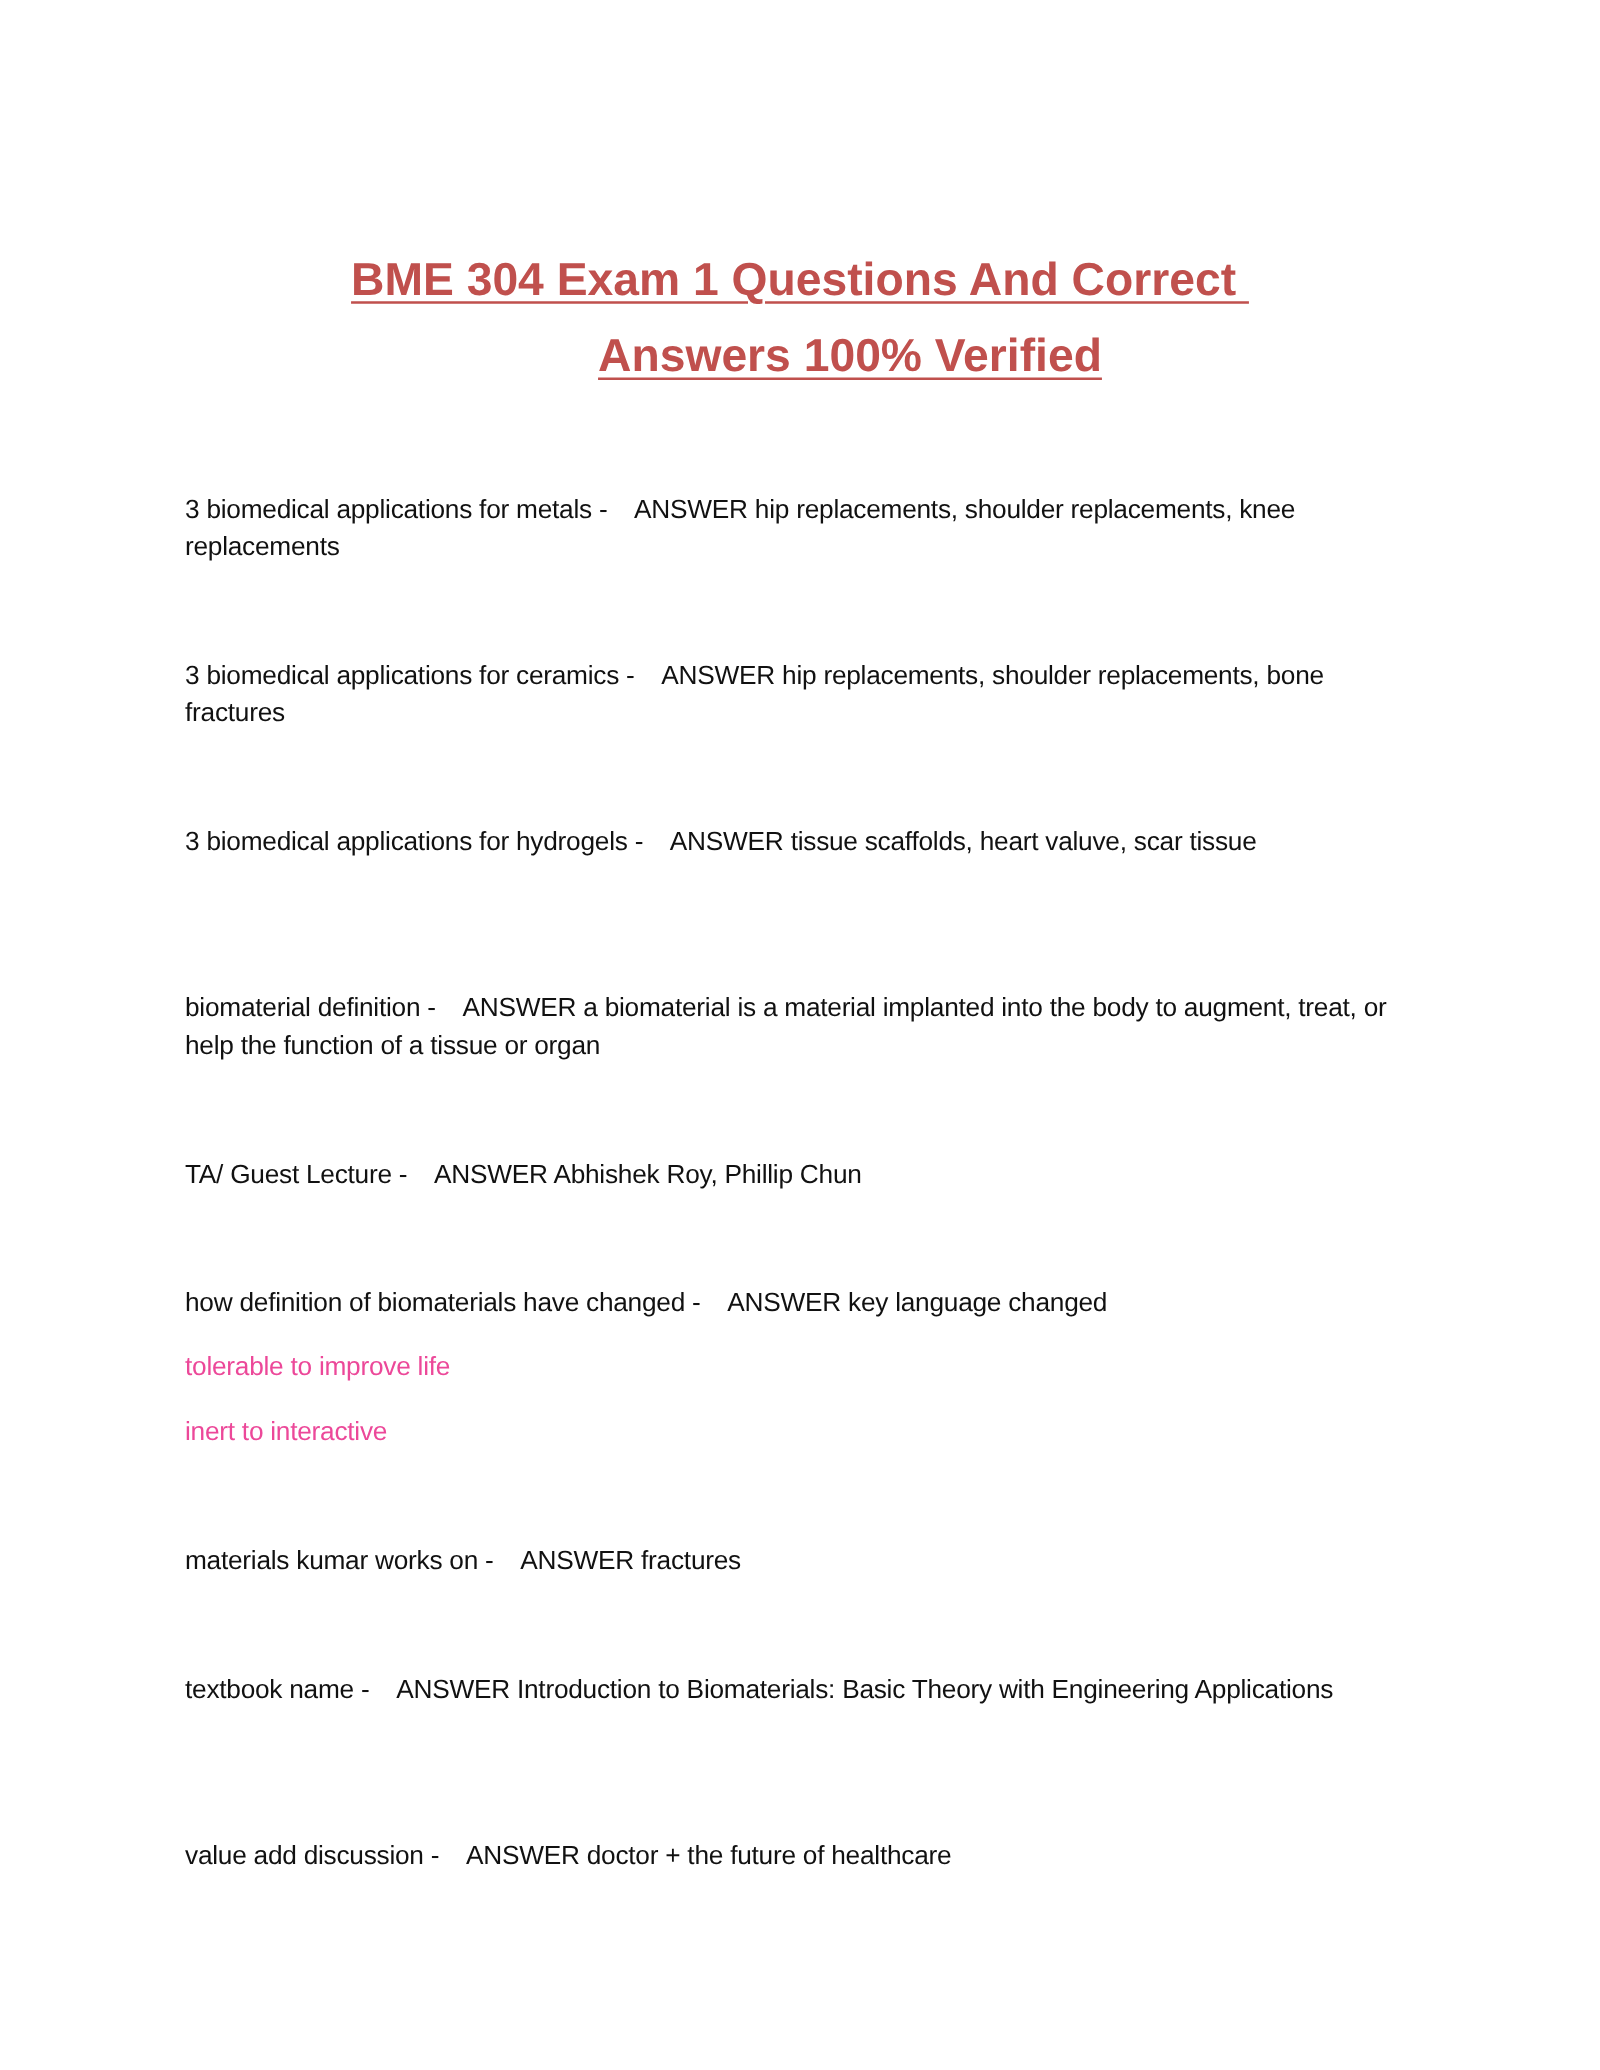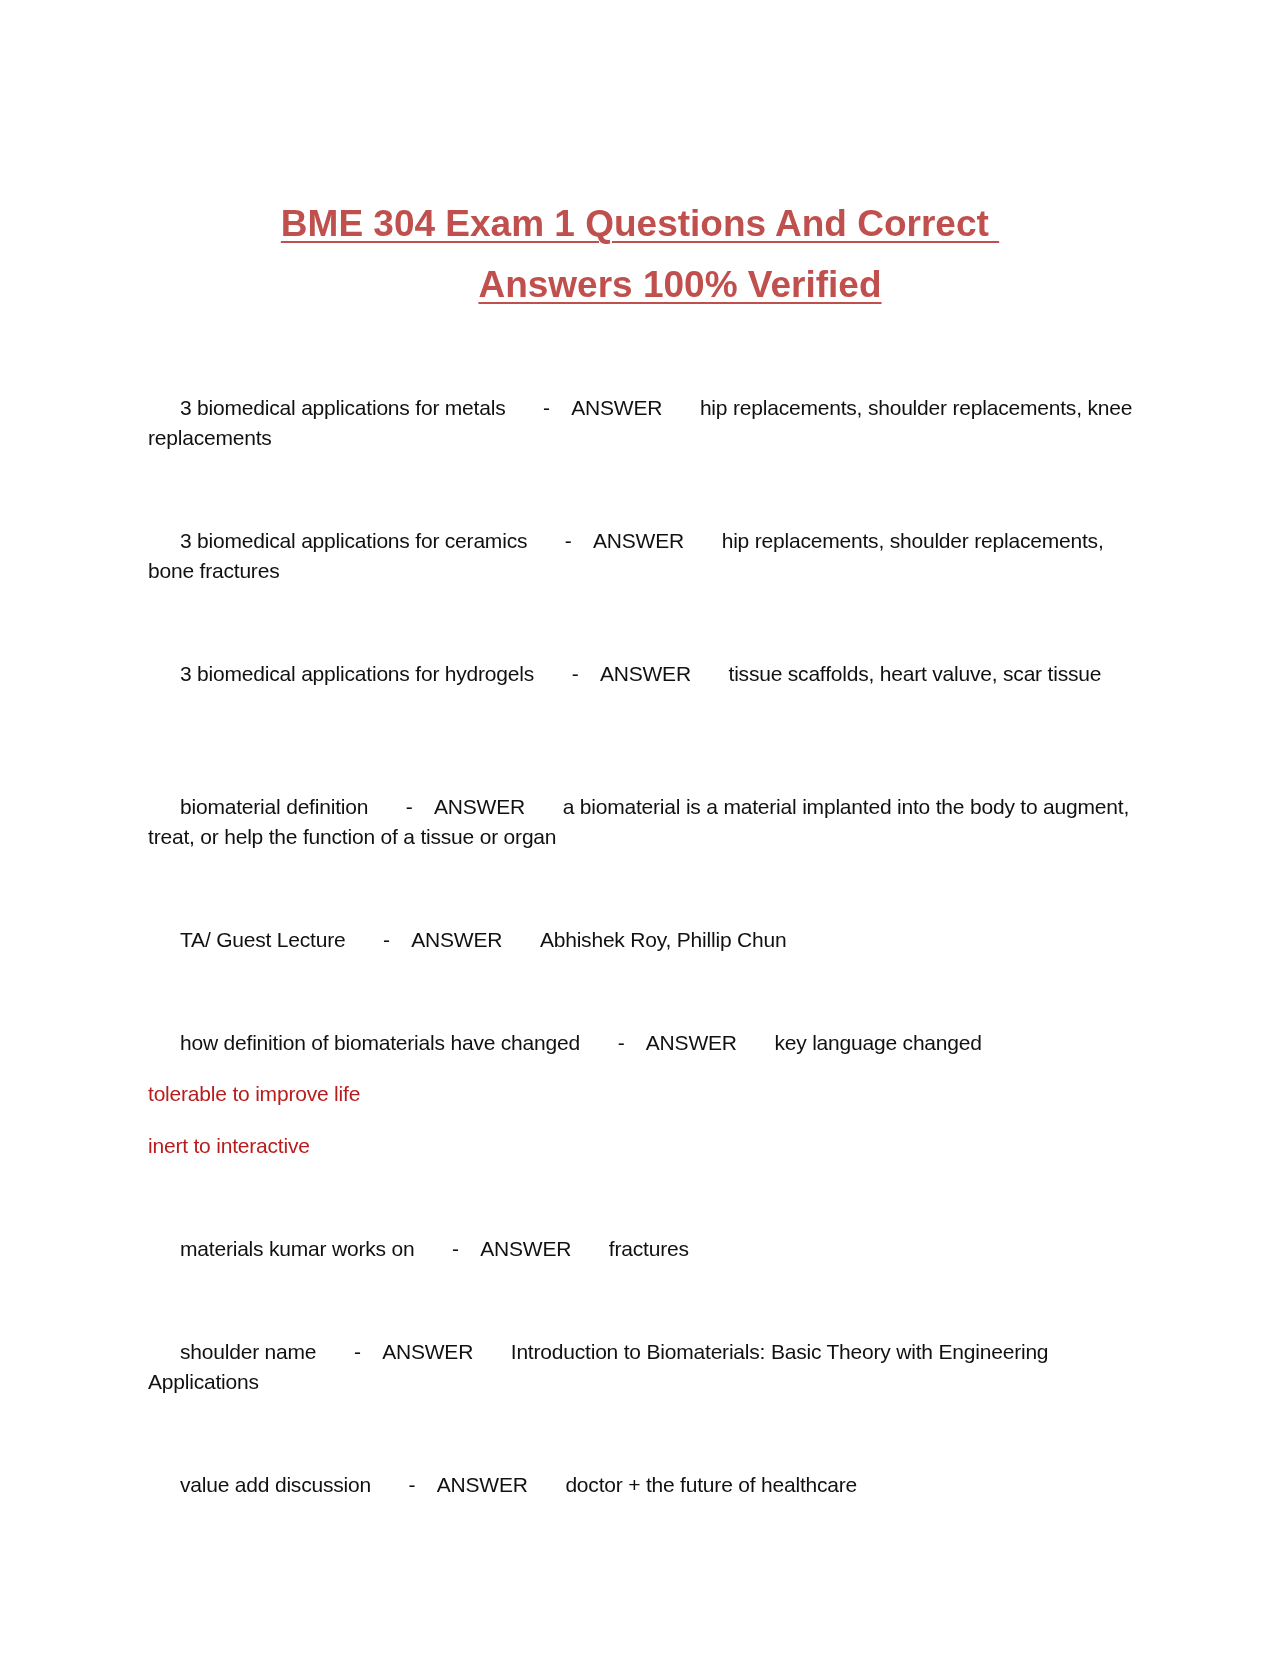--- a/index.html
+++ b/index.html
@@ -12,25 +12,25 @@
       text-decoration-thickness: 2px; text-underline-offset: 5px;
       white-space: pre;
     }
     .t1 { top: 203px; }
     .t2 { top: 264px; margin-left: 40px; }
     .qa {
       position: absolute; left: 148px; width: 990px;
       font-family: "Liberation Sans", sans-serif; font-size: 21px;
       color: #111111; line-height: 30px; letter-spacing: -0.2px;
     }
-    .q, .a { white-space: pre-wrap; margin-left: 32px; }
+    .q, .a { white-space: pre-wrap; }
     .extra {
       position: absolute; left: 148px;
       font-family: "Liberation Sans", sans-serif; font-size: 21px;
-      color: #b91c1c; line-height: 30px; letter-spacing: -0.2px;
+      color: #ec4899; line-height: 30px; letter-spacing: -0.2px;
     }
   </style>
 </head>
 <body>
 
 <div class="page">
   <div class="title t1">BME 304 Exam 1 Questions And Correct </div>
   <div class="title t2">Answers 100% Verified</div>
 
   <div class="qa" style="top:393px">
@@ -57,19 +57,19 @@
     <span class="q">how definition of biomaterials have changed</span><span class="a"> -    ANSWER </span><span class="a">key language changed</span>
   </div>
   <div class="extra" style="top:1079px">tolerable to improve life</div>
   <div class="extra" style="top:1131px">inert to interactive</div>
 
   <div class="qa" style="top:1234px">
     <span class="q">materials kumar works on</span><span class="a"> -    ANSWER </span><span class="a">fractures</span>
   </div>
 
   <div class="qa" style="top:1337px">
-    <span class="q">shoulder name</span><span class="a"> -    ANSWER </span><span class="a">Introduction to Biomaterials: Basic Theory with Engineering Applications</span>
+    <span class="q">textbook name</span><span class="a"> -    ANSWER </span><span class="a">Introduction to Biomaterials: Basic Theory with Engineering Applications</span>
   </div>
 
   <div class="qa" style="top:1470px">
     <span class="q">value add discussion</span><span class="a"> -    ANSWER </span><span class="a">doctor + the future of healthcare</span>
   </div>
 </div>
 
 </body></html>

